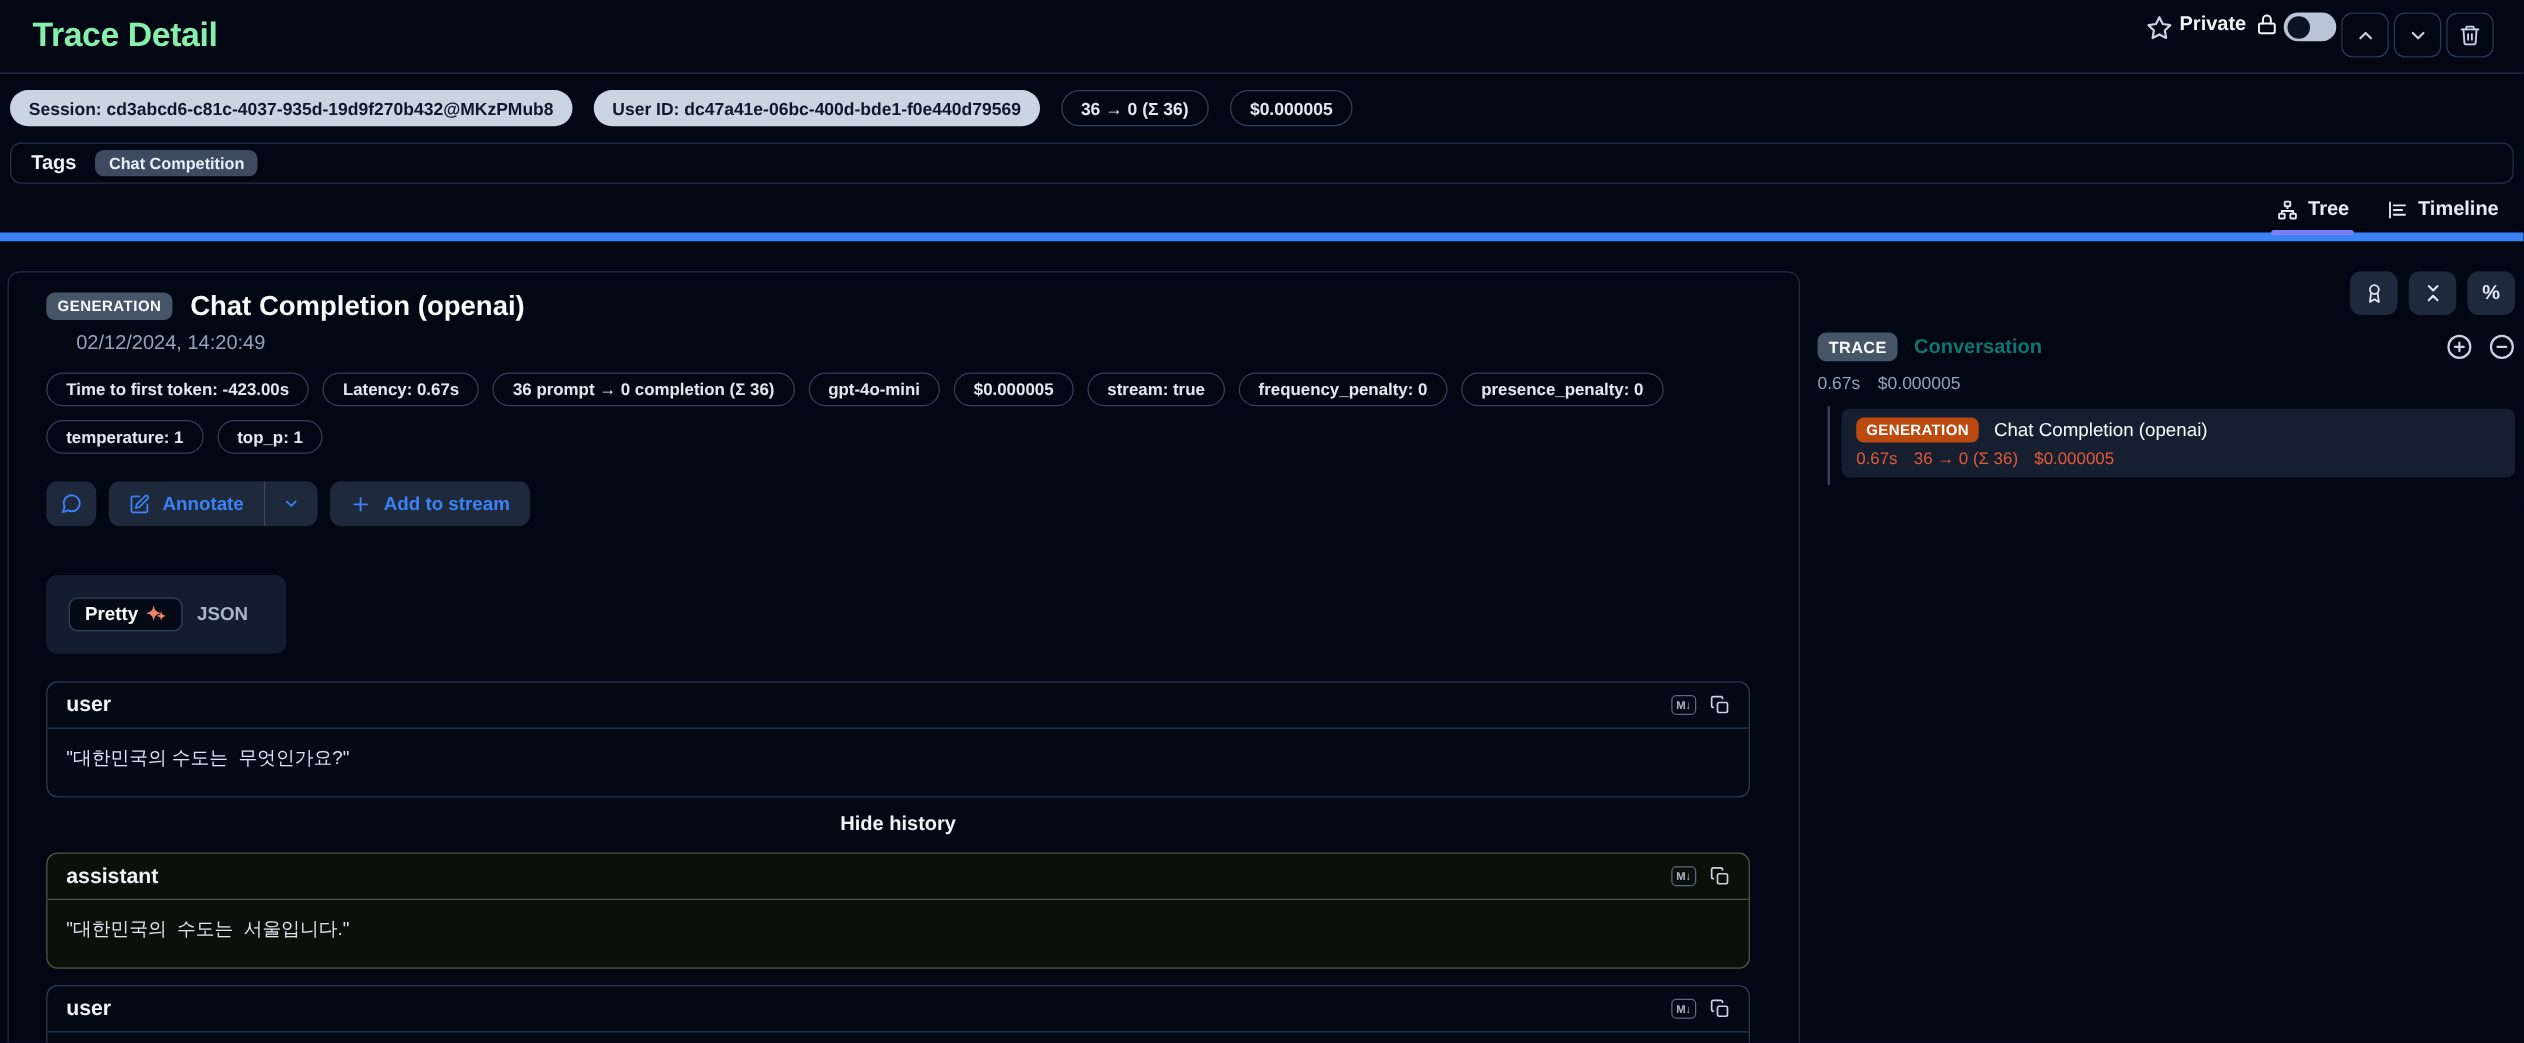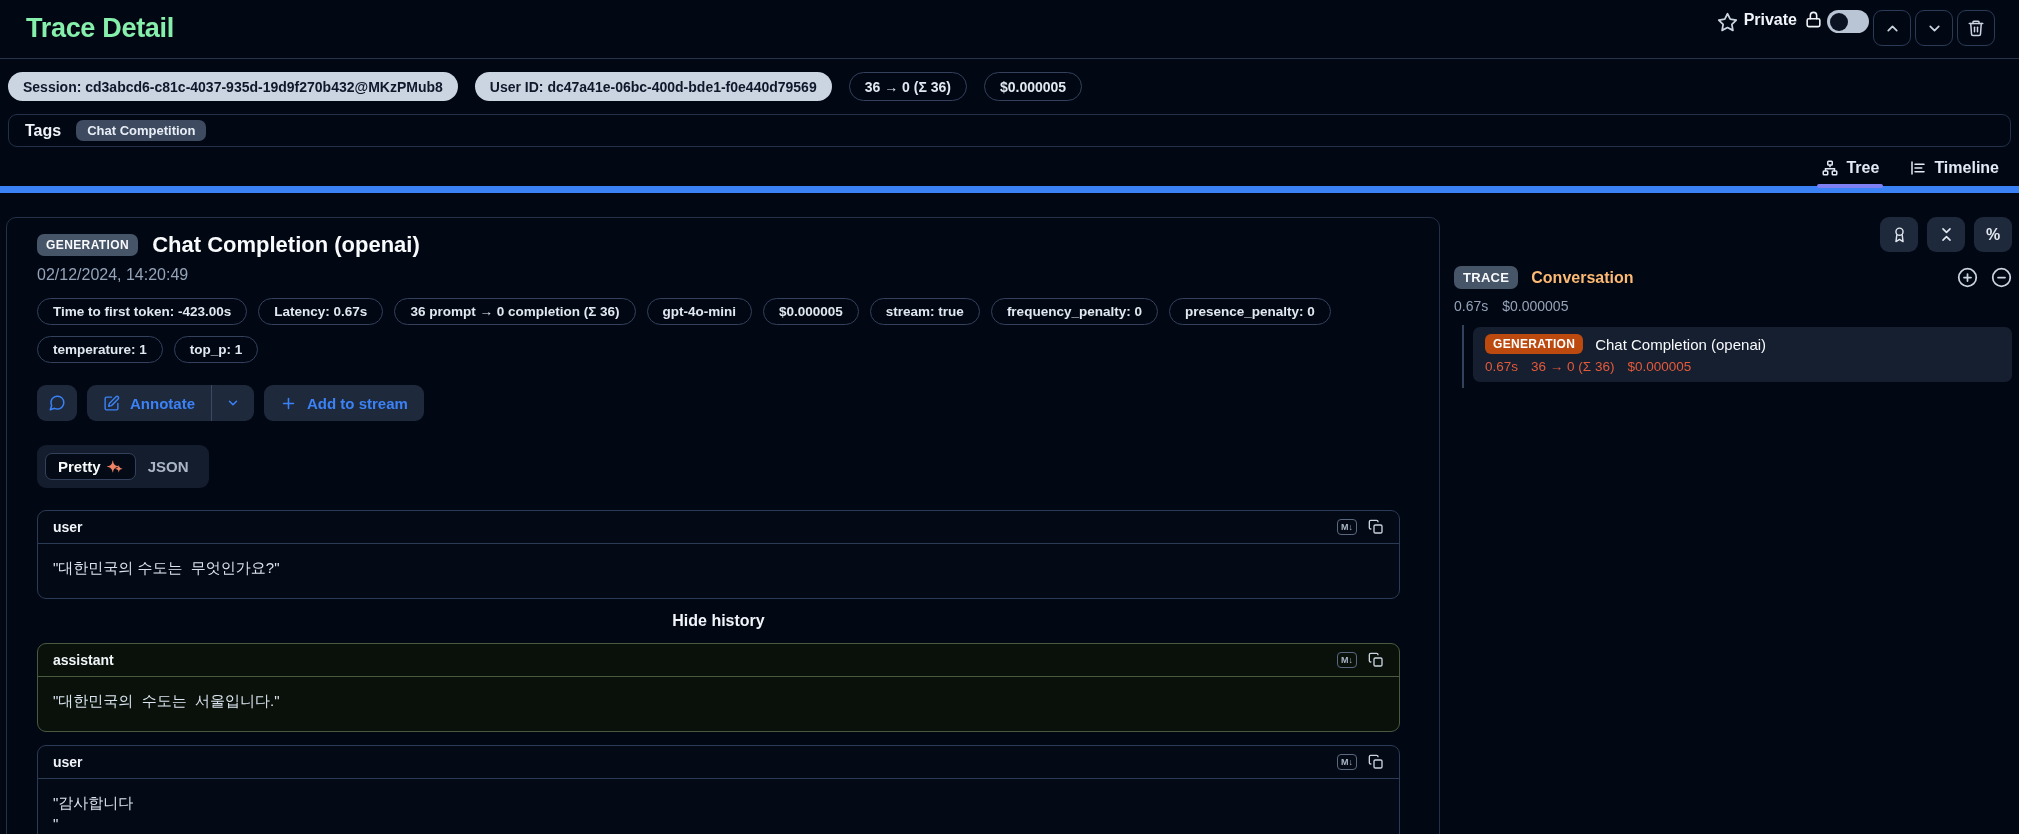--- a/index.html
+++ b/index.html
@@ -61,72 +61,72 @@
   .panel-tabs{ display:flex; justify-content:flex-end; gap:26px; padding:13px 10px 0 0; }
   .ptab{ font-size:16px; font-weight:bold; color:#cbd5e1; padding-bottom:7px; position:relative; cursor:pointer; }
   .ptab.active{ color:#ffffff; }
   .ptab.active::after{ content:""; position:absolute; left:-3px; right:-3px; bottom:0;
          height:4px; background:#7e7ff4; border-radius:2px; }
 
   .title-line{ display:flex; align-items:center; gap:14px; margin-top:14px; }
   .type-badge{ background:#475569; color:#f8fafc; font-size:12px; font-weight:bold;
                letter-spacing:0.4px; padding:4px 9px; border-radius:7px; }
   .obs-title{ font-size:22px; font-weight:bold; color:#f8fafc; }
-  .timestamp{ color:#94a3b8; font-size:16px; margin-top:8px; }
+  .timestamp{ color:#94a3b8; font-size:16px; margin-top:8px;margin-left:24px; }
 
   .param-badges{ display:flex; flex-wrap:wrap; gap:11px; margin-top:14px; max-width:1340px;align-items:flex-end; }
   .param-badges .pill{ height:27px; font-size:13.5px; }
 
   
   .actions{ display:flex; align-items:stretch; gap:10px; margin-top:22px; }
   .act-btn{
     background:#1e293b; border:none; border-radius:9px; color:#3b82f6;
     font-size:15px; font-weight:bold; font-family:inherit;
     display:flex; align-items:center; gap:10px; padding:0 16px; height:36px; cursor:pointer;
   }
   .act-btn.icon-only{ width:40px; justify-content:center; padding:0; }
   .split{ display:flex; }
   .split .act-btn.main-part{ border-radius:9px 0 0 9px; border-right:1px solid #3a4a63; }
   .split .act-btn.caret-part{ border-radius:0 9px 9px 0; padding:0 14px; }
 
   
   .fmt-toggle{ display:inline-flex; align-items:center; background:#141d2d; border-radius:9px;
-               padding:8px; margin-top:24px;text-align:right; }
+               padding:18px; margin-top:39px;text-align:right; }
   .fmt-seg{ font-size:15px; font-weight:bold; padding:4px 12px; border-radius:7px;
             display:flex; align-items:center; gap:6px; cursor:pointer; color:#aab6c6; }
   .fmt-seg.active{ background:#050b16; border:1px solid #33415c; color:#f8fafc; }
   .sparkle-big{ color:#ef8465; font-size:15px; line-height:1; }
   .sparkle-small{ color:#ef8465; font-size:9px; line-height:1; margin-left:-4px; transform:translateY(-5px); }
 
   
   .messages{ margin-top:22px; width:1363px; }
   .msg-block{ border:1px solid #2b3a55; border-radius:9px; background:#030915; overflow:hidden; }
   .msg-block.assistant{ border-color:#4a5a40; background:#0a110a; }
   .msg-head{ display:flex; align-items:center; justify-content:space-between;
              padding:8px 15px; border-bottom:1px solid #2b3a55; }
   .msg-block.assistant .msg-head{ border-bottom-color:#4a5a40; }
-  .msg-role{ font-size:14px; font-weight:bold; color:#f1f5f9; }
+  .msg-role{ font-size:17px; font-weight:bold; color:#f1f5f9; }
   .msg-tools{ display:flex; align-items:center; gap:11px; color:#cbd5e1; }
   .md-badge{ border:1px solid #5a6980; border-radius:4px; font-size:9px; font-weight:bold;
              padding:2px 3px; color:#aab6c6; cursor:pointer; }
   .copy-btn{ background:none; border:none; color:#cbd5e1; cursor:pointer; padding:0; }
   .msg-content{ padding:13px 15px 19px; font-size:15px; color:#dbe4f0; white-space:pre-wrap; line-height:1.45; }
   .hide-history{ text-align:center; font-size:16px; font-weight:bold; color:#f1f5f9;
                  padding:13px 0; cursor:pointer; }
 
   
   .sidebar{ flex:1; position:relative; }
   .side-icons{ display:flex; justify-content:flex-end; gap:9px; }
   .side-icon-btn{ width:38px; height:35px; border-radius:9px; border:none; background:#1e293b;
                   color:#e2e8f0; display:flex; align-items:center; justify-content:center;
                   cursor:pointer; font-size:16px; font-weight:bold; font-family:inherit; }
   .trace-row{ display:flex; align-items:center; gap:13px; margin-top:14px; }
   .trace-badge{ background:#475569; color:#f8fafc; font-size:13px; font-weight:bold;
                 padding:4px 9px; border-radius:7px; letter-spacing:0.3px; }
-  .trace-title{ font-size:16px; font-weight:bold; color:#fdba74; }
+  .trace-title{ font-size:16px; font-weight:bold; color:#0f766e; }
   .trace-row .spacer{ flex:1; }
   .circle-btn{ background:none; border:none; color:#cbd5e1; cursor:pointer; padding:0; }
   .trace-metrics{ display:flex; gap:14px; color:#94a3b8; font-size:14px; margin-top:9px; }
 
   .tree{ position:relative; margin-top:13px; padding-left:19px; }
   .guide-line{ position:absolute; left:8px; top:-2px; bottom:-6px; width:2px; background:#33415c; }
   .gen-row{ background:#161f2f; border-radius:7px; padding:7px 12px 8px; cursor:pointer; }
   .gen-line1{ display:flex; align-items:center; gap:12px; }
   .gen-badge{ background:#bc4a0f; color:#fff; font-size:12px; font-weight:bold;
               padding:3px 8px; border-radius:6px; letter-spacing:0.3px; }

